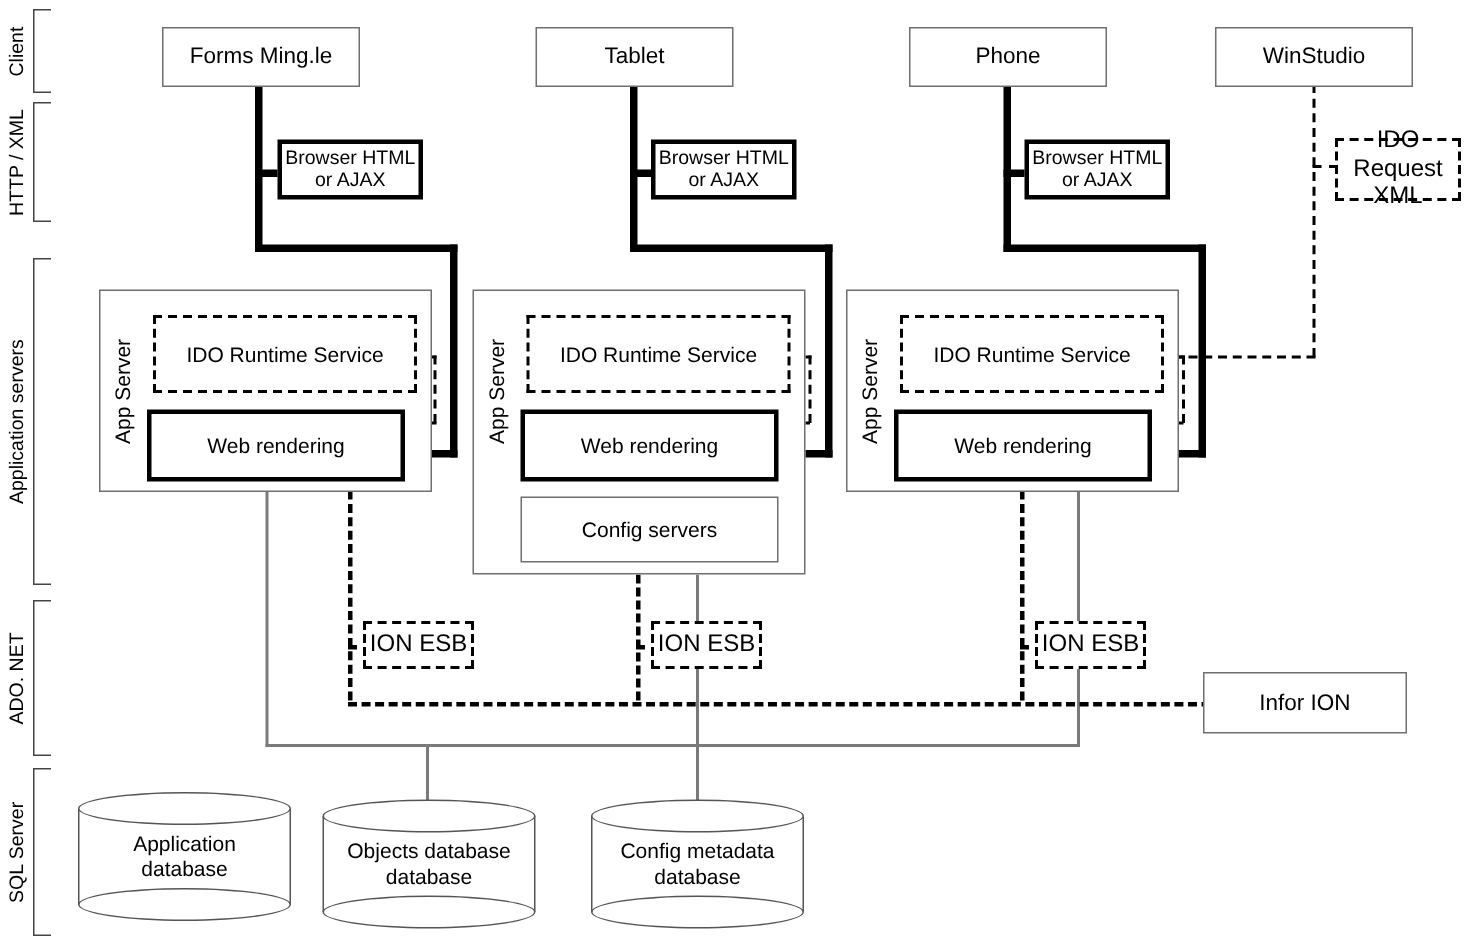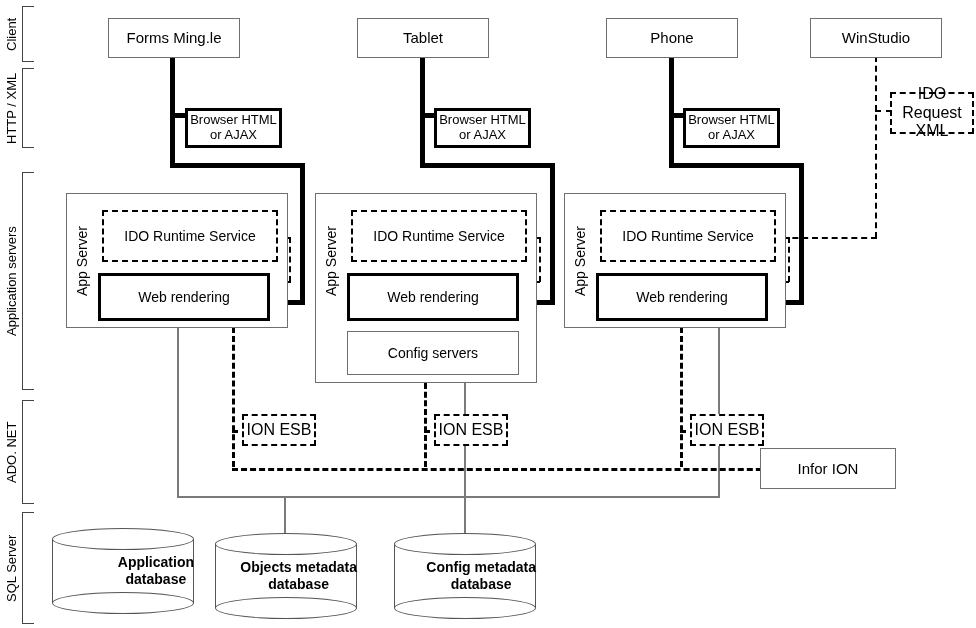--- a/index.html
+++ b/index.html
@@ -8,21 +8,21 @@
   #stage{position:relative;width:976px;height:628px;overflow:hidden;background:#fff;}
 
   
   .box{position:absolute;box-sizing:border-box;display:flex;align-items:center;
        justify-content:center;text-align:center;background:#fff;line-height:1.15;}
   .thin{border:1px solid #6f6f6f;}
   .thick{border:3px solid #000;}
   .dashed{border:2px dashed #000;}
   .f15{font-size:15px;}
   .f14{font-size:14px;}
-  .f13{font-size:13px;margin-top:15px;}
+  .f13{font-size:13px;}
   .f12{font-size:16px;}
 
   
   .tierlbl{position:absolute;writing-mode:vertical-rl;transform:rotate(180deg);
            font-size:13px;white-space:nowrap;display:flex;align-items:center;
            justify-content:center;color:#000;}
   .bracket{position:absolute;box-sizing:border-box;border:1.5px solid #444;
            border-right:none;width:12px;background:transparent;}
 
   
@@ -40,22 +40,22 @@
 
   
   .cyl{position:absolute;}
   .cyl .body{position:absolute;left:0;right:0;top:11px;bottom:11px;
              border-left:1px solid #555;border-right:1px solid #555;background:#fff;}
   .cyl .top{position:absolute;left:0;top:0;width:100%;height:22px;box-sizing:border-box;
             border:1px solid #555;border-radius:50%;background:#fff;}
   .cyl .botline{position:absolute;left:0;bottom:0;width:100%;height:22px;box-sizing:border-box;
             border:1px solid #555;border-radius:50%;background:transparent;}
   .cyl .lbl{position:absolute;left:0;right:0;top:0;bottom:0;display:flex;
-            align-items:center;justify-content:flex-end;text-align:center;
-            font-size:14px;line-height:1.2;z-index:3;font-weight:bold;}
+            align-items:center;justify-content:center;text-align:center;
+            font-size:14px;line-height:1.2;z-index:3;}
 </style>
 </head>
 <body>
 
 <div id="stage">
 
   <div class="tierlbl" style="left:2px;top:6px;width:18px;height:56px;">Client</div>
   <div class="bracket" style="left:22px;top:6px;height:56px;"></div>
 
   <div class="tierlbl" style="left:2px;top:68px;width:18px;height:80px;">HTTP / XML</div>
@@ -170,41 +170,41 @@
     <div class="box dashed f14" style="left:35px;top:16px;width:176px;height:52px;">IDO Runtime Service</div>
     <div class="box thick f14" style="left:31px;top:79px;width:172px;height:48px;">Web rendering</div>
   </div>
 
   <div class="box dashed f12" style="left:242px;top:414px;width:74px;height:32px;">ION ESB</div>
 
   <div class="box dashed f12" style="left:434px;top:414px;width:74px;height:32px;">ION ESB</div>
 
   <div class="box dashed f12" style="left:690px;top:414px;width:74px;height:32px;">ION ESB</div>
 
-  <div class="box thin f15" style="left:760px;top:448px;width:136px;height:41px;">Infor ION</div>
+  <div class="box thin f15" style="left:802px;top:448px;width:136px;height:41px;">Infor ION</div>
 
   <div class="cyl" style="left:52px;top:528px;width:142px;height:86px;">
     <div class="body"></div>
     <div class="botline"></div>
     <div class="top"></div>
     <div class="lbl">
       <div>
         <div>Application</div>
         <div>database</div>
       </div>
     </div>
   </div>
 
   <div class="cyl" style="left:215px;top:533px;width:142px;height:86px;">
     <div class="body"></div>
     <div class="botline"></div>
     <div class="top"></div>
     <div class="lbl">
       <div>
-        <div>Objects metadata</div>
+        <div>Objects database</div>
         <div>database</div>
       </div>
     </div>
   </div>
 
   <div class="cyl" style="left:394px;top:533px;width:142px;height:86px;">
     <div class="body"></div>
     <div class="botline"></div>
     <div class="top"></div>
     <div class="lbl">

